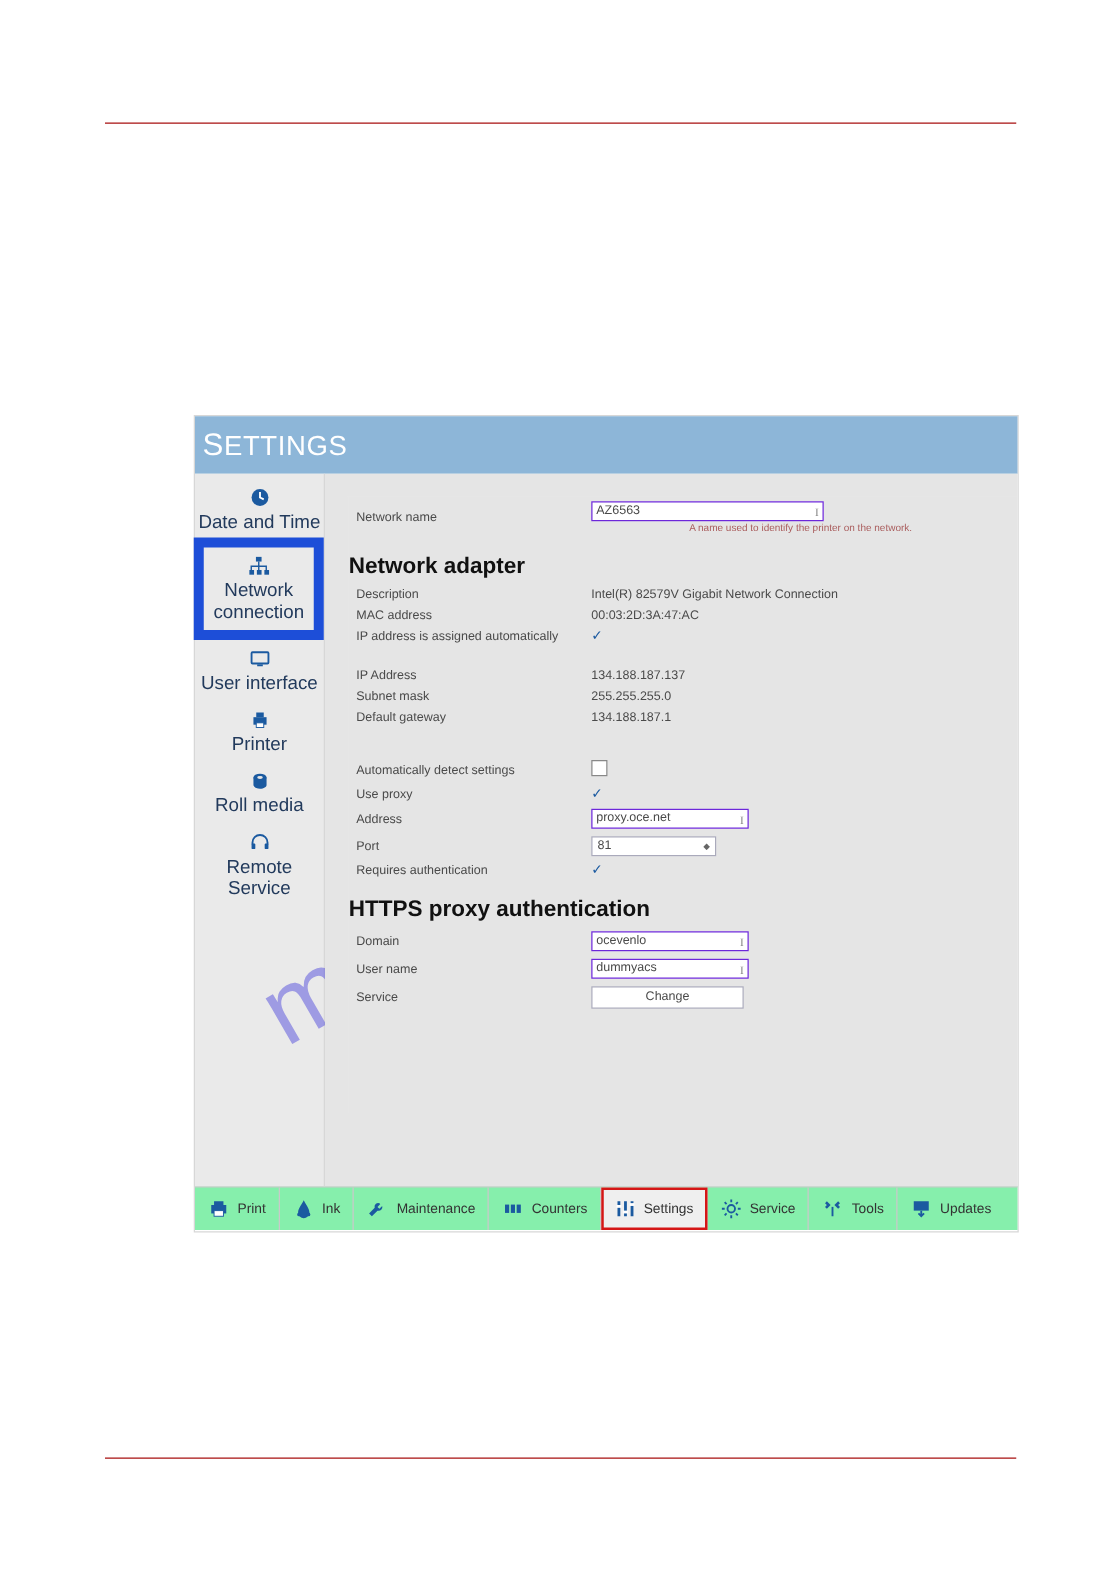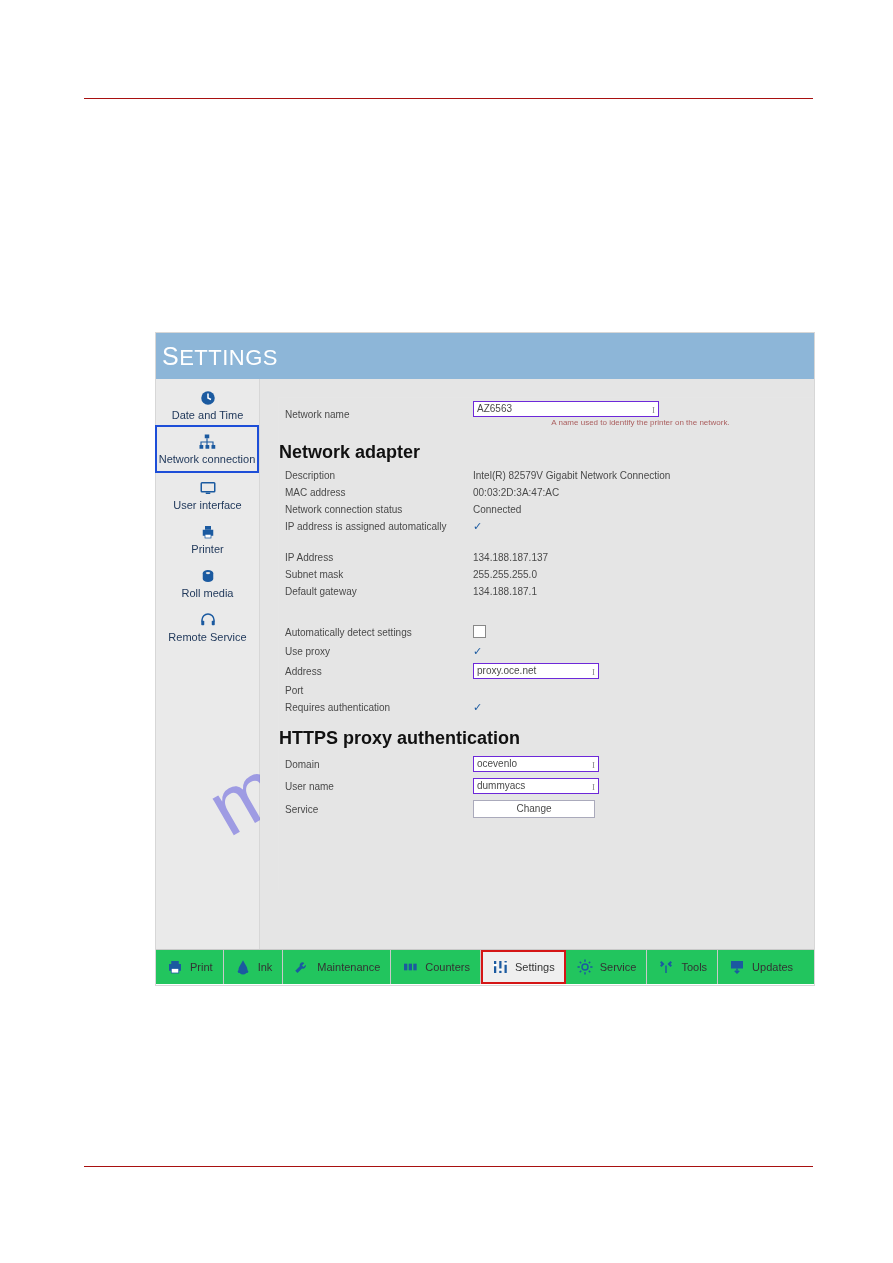--- a/index.html
+++ b/index.html
@@ -63,25 +63,25 @@
   }
   .sidebar {
     width: 103px;
     background: #eaeaea;
     border-right: 1px solid #d7d7d7;
     padding-top: 4px;
   }
   .side-item {
     text-align: center;
     padding: 4px 0 6px 0;
-    font-size: 11px;
+    font-size: 15px;
     color: #223a5c;
   }
   .side-item.selected {
-    border: 2px solid #1d4ed8;
+    border: 8px solid #1d4ed8;
     margin: -2px 0 0 -1px;
     background: #eaeaea;
   }
   .side-icon {
     width: 18px;
     height: 18px;
     margin: 2px auto 2px auto;
     display: block;
     color: #1b5aa0;
   }
@@ -194,21 +194,21 @@
     font-weight: 400;
     pointer-events:none;
     white-space:nowrap;
     font-family: Arial, sans-serif;
   }
   
   .tabs {
     display:flex;
     border-top:1px solid #c9c9c9;
     height:34px;
-    background:#22c55e;
+    background:#86efac;
   }
   .tab {
     display:flex;
     align-items:center;
     gap:6px;
     padding:0 10px;
     border-right:1px solid #c9c9c9;
     font-size:11px;
     color:#333;
   }
@@ -307,24 +307,20 @@
 
           <div class="row">
             <div class="lbl">Description</div>
             <div class="val">Intel(R) 82579V Gigabit Network Connection</div>
           </div>
           <div class="row">
             <div class="lbl">MAC address</div>
             <div class="val">00:03:2D:3A:47:AC</div>
           </div>
           <div class="row">
-            <div class="lbl">Network connection status</div>
-            <div class="val">Connected</div>
-          </div>
-          <div class="row">
             <div class="lbl">IP address is assigned automatically</div>
             <div class="val"><span class="tick">✓</span></div>
           </div>
 
           <div style="height:14px"></div>
 
           <div class="row">
             <div class="lbl">IP Address</div>
             <div class="val">134.188.187.137</div>
           </div>
@@ -347,20 +343,21 @@
           <div class="row">
             <div class="lbl">Use proxy</div>
             <div class="val"><span class="tick">✓</span></div>
           </div>
           <div class="row">
             <div class="lbl">Address</div>
             <div class="val"><span class="input"><span>proxy.oce.net</span><span class="i-cursor">I</span></span></div>
           </div>
           <div class="row">
             <div class="lbl">Port</div>
+            <div class="val"><span class="select">81</span></div>
           </div>
           <div class="row">
             <div class="lbl">Requires authentication</div>
             <div class="val"><span class="tick">✓</span></div>
           </div>
 
           <div class="section-h">HTTPS proxy authentication</div>
 
           <div class="row">
             <div class="lbl">Domain</div>

